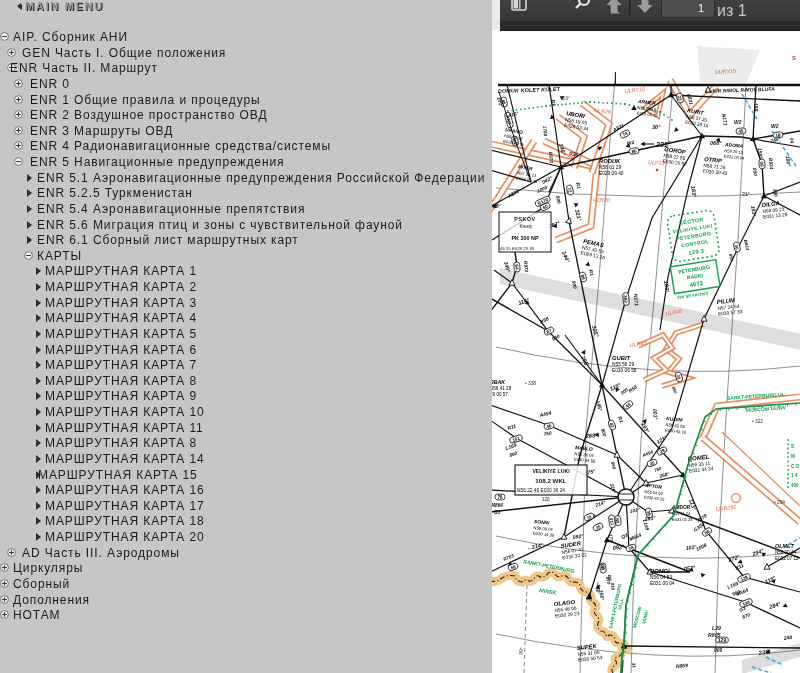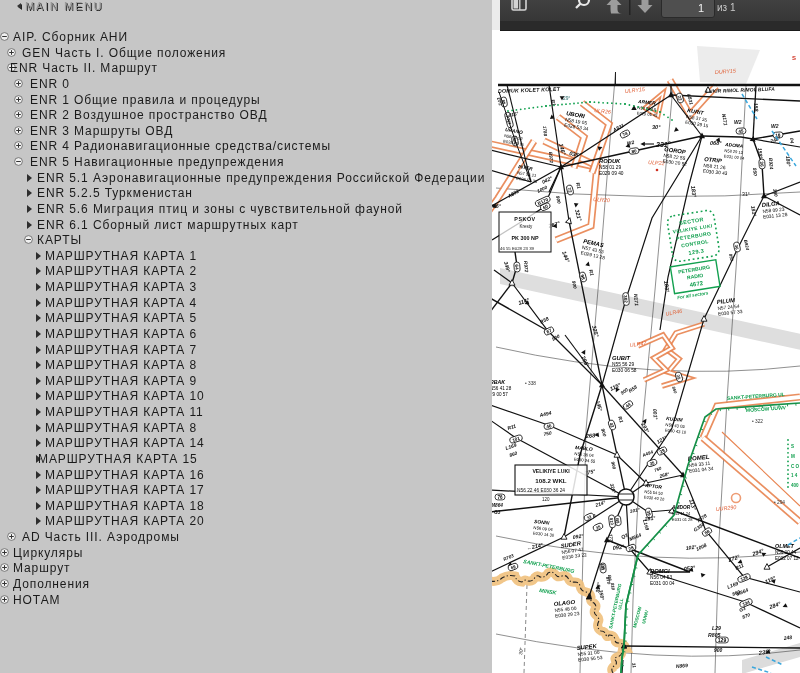--- a/index.html
+++ b/index.html
@@ -1,27 +1,27 @@
 <!DOCTYPE html>
 <html><head><meta charset="utf-8"><style>
 html,body{margin:0;padding:0}
 body{width:800px;height:673px;position:relative;overflow:hidden;background:#c6c6c6;font-family:"Liberation Sans",sans-serif}
-#mm{position:absolute;left:25px;top:0px;font-size:11px;font-weight:normal;letter-spacing:1.7px;color:#999;text-shadow:1px 1px 0 #1f1f1f;white-space:nowrap}
+#mm{position:absolute;left:25px;top:0px;font-size:11px;font-weight:bold;letter-spacing:1.7px;color:#999;text-shadow:1px 1px 0 #1f1f1f;white-space:nowrap}
 #mmarr{position:absolute;left:17px;top:3px;width:0;height:0;border-top:3px solid transparent;border-bottom:3px solid transparent;border-right:4px solid #333;filter:drop-shadow(1px 1px 0 #222)}
 #tree{position:absolute;left:0;top:29px;width:492px}
 .row{position:relative;height:15.63px;white-space:nowrap}
 .row .t{position:absolute;top:1px;font-size:12px;letter-spacing:0.9px;color:#1b1b1b}
 .row svg{position:absolute;top:3px}
 .row .a{position:absolute;top:4px;width:0;height:0;border-top:4px solid transparent;border-bottom:4px solid transparent;border-left:5px solid #2d2d2d}
 #viewer{position:absolute;left:492px;top:0;width:308px;height:673px;background:#fff}
 #tb{position:absolute;left:8px;top:0;width:300px;height:21px;background:linear-gradient(#414141,#363636)}
 #tb2{position:absolute;left:8px;top:21px;width:300px;height:9px;background:#2a2a2a;border-bottom:1px solid #1a1a1a}
 #pgbox{position:absolute;left:161px;top:-4px;width:52px;height:20px;background:#4f4f4f;border:1px solid #2a2a2a;border-radius:3px}
 #pgnum{position:absolute;left:198px;top:2px;font-size:11px;color:#f2f2f2}
-#iz{position:absolute;left:217px;top:2px;font-size:10px;color:#c8c8c8}
+#iz{position:absolute;left:217px;top:2px;font-size:16px;color:#c8c8c8}
 </style></head>
 <body>
 <div id="mmarr"></div>
 <div id="mm">MAIN MENU</div>
 <div id="tree">
 <div class="row">
       <svg style="left:0px" width="10" height="10">
         <circle cx="4.5" cy="4.5" r="3.9" fill="#f0f0f0" stroke="#6a6a6a" stroke-width="0.9"></circle>
         <path d="M2.2 4.5h4.6" stroke="#333" stroke-width="1"></path>
       </svg>
@@ -86,20 +86,24 @@
 <div class="row">
       <i class="a" style="left:27px"></i>
       <span class="t" style="left:37px">ENR 5.1 Аэронавигационные предупреждения Российской Федерации</span>
     </div>
 <div class="row">
       <i class="a" style="left:27px"></i>
       <span class="t" style="left:37px">ENR 5.2.5 Туркменистан</span>
     </div>
 <div class="row">
       <i class="a" style="left:27px"></i>
+      <span class="t" style="left:37px">ENR 5.4 Аэронавигационные препятствия</span>
+    </div>
+<div class="row">
+      <i class="a" style="left:27px"></i>
       <span class="t" style="left:37px">ENR 5.6 Миграция птиц и зоны с чувствительной фауной</span>
     </div>
 <div class="row">
       <i class="a" style="left:27px"></i>
       <span class="t" style="left:37px">ENR 6.1 Сборный лист маршрутных карт</span>
     </div>
 <div class="row">
       <svg style="left:24px" width="10" height="10">
         <circle cx="4.5" cy="4.5" r="3.9" fill="#f0f0f0" stroke="#6a6a6a" stroke-width="0.9"></circle>
         <path d="M2.2 4.5h4.6" stroke="#333" stroke-width="1"></path>
@@ -190,21 +194,21 @@
         <circle cx="4.5" cy="4.5" r="3.9" fill="#f0f0f0" stroke="#6a6a6a" stroke-width="0.9"></circle>
         <path d="M2.2 4.5h4.6M4.5 2.2v4.6" stroke="#333" stroke-width="1"></path>
       </svg>
       <span class="t" style="left:13px">Циркуляры</span>
     </div>
 <div class="row">
       <svg style="left:0px" width="10" height="10">
         <circle cx="4.5" cy="4.5" r="3.9" fill="#f0f0f0" stroke="#6a6a6a" stroke-width="0.9"></circle>
         <path d="M2.2 4.5h4.6M4.5 2.2v4.6" stroke="#333" stroke-width="1"></path>
       </svg>
-      <span class="t" style="left:13px">Маршрут</span>
+      <span class="t" style="left:13px">Сборный</span>
     </div>
 <div class="row">
       <svg style="left:0px" width="10" height="10">
         <circle cx="4.5" cy="4.5" r="3.9" fill="#f0f0f0" stroke="#6a6a6a" stroke-width="0.9"></circle>
         <path d="M2.2 4.5h4.6M4.5 2.2v4.6" stroke="#333" stroke-width="1"></path>
       </svg>
       <span class="t" style="left:13px">Дополнения</span>
     </div>
 <div class="row">
       <svg style="left:0px" width="10" height="10">

